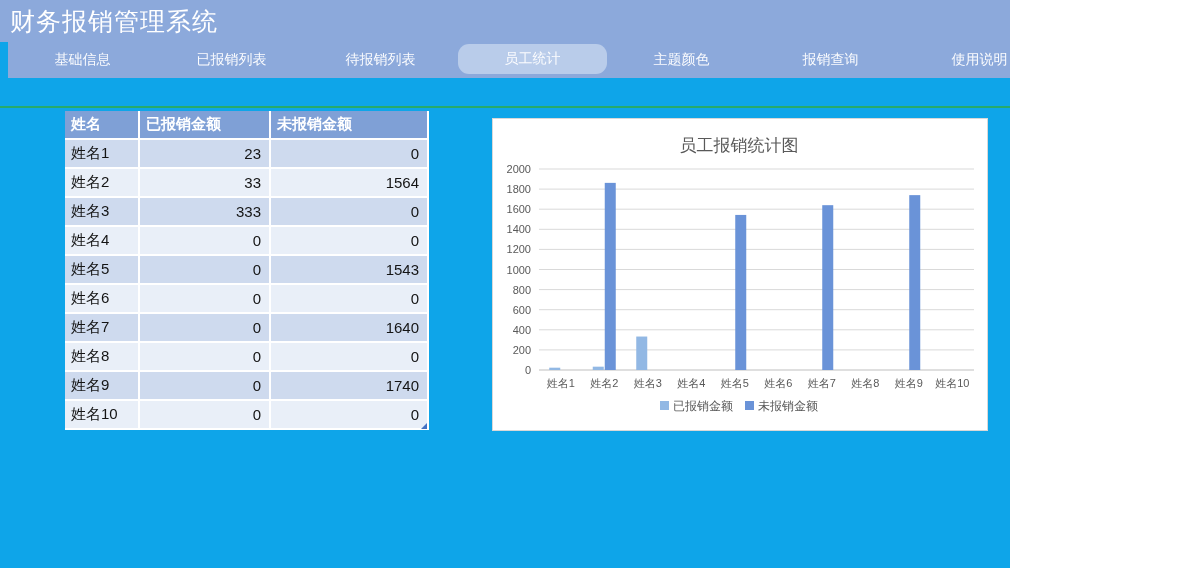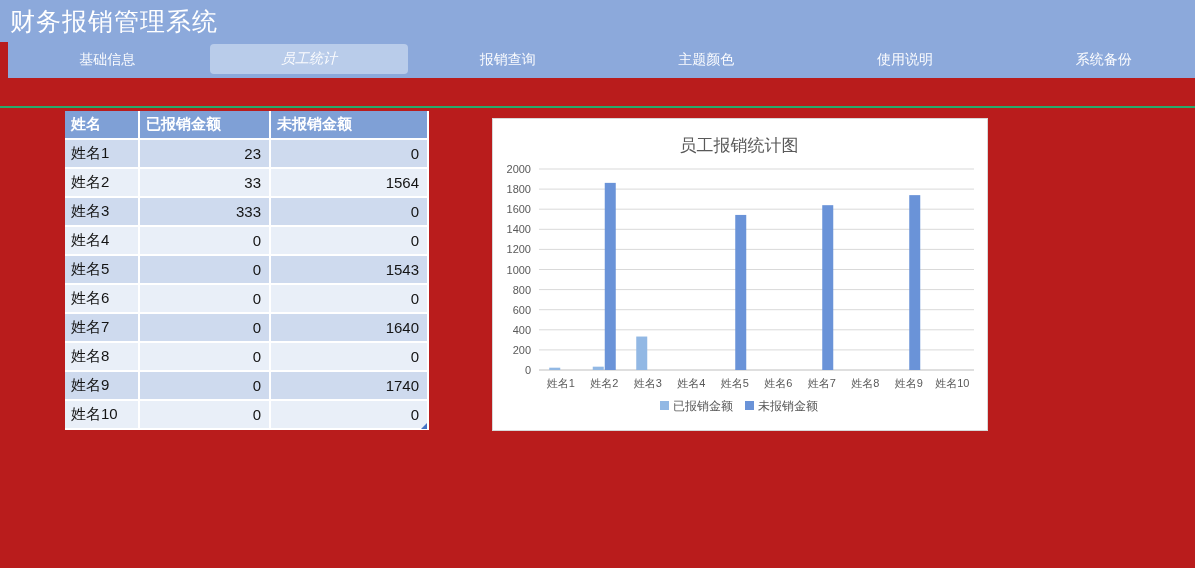--- a/index.html
+++ b/index.html
@@ -1,26 +1,26 @@
 <!DOCTYPE html>
 <html style="--header-bg: #8CA9DB; --active-tab: #B9CCEA; --th-bg: #7FA0D6; --row-odd: #CEDAEE; --row-even: #E9EFF8; --divider: #27AA6B;"><head>
 <meta charset="utf-8">
 <style>
   html,body { margin:0; padding:0; background:#fff; font-family:"Liberation Sans","DejaVu Sans",sans-serif; }
-  .screen { position:relative; width:1195px; height:568px; background:#b91c1c; overflow:hidden; }
+  .screen { position:relative; width:1010px; height:568px; background:#0ea5e9; overflow:hidden; }
 
   .titlebar { position:absolute; top:0; left:0; width:1195px; height:42px;
               background:var(--header-bg,#8CA9DB); }
   .app-title { position:absolute; left:10px; top:5px; font-size:25px; color:#ffffff; letter-spacing:1px; }
 
   .navbar { position:absolute; top:42px; left:8px; width:1195px; height:36px;
             background:var(--header-bg,#8CA9DB); display:flex; }
   .nav-item { flex:1 1 0; display:flex; align-items:center; justify-content:center;
               color:#fbfcfe; font-size:14px; cursor:pointer; user-select:none; }
-  .nav-item.active { background:var(--active-tab,#B9CCEA); border-radius:4px; margin:2px 0 4px 3px;font-style:italic; }
+  .nav-item.active { background:var(--active-tab,#B9CCEA); border-radius:11px; margin:2px 0 4px 3px; }
 
   .divider { position:absolute; top:106px; left:0; width:1195px; height:2px;
              background:var(--divider,#27AA6B); }
 
   .data-table { position:absolute; left:65px; top:111px; border-collapse:collapse; table-layout:fixed; }
   .data-table th { background:var(--th-bg,#7FA0D6); color:#fff; font-size:15px; font-weight:bold;
                    text-align:left; padding:0 6px 0 6px; height:27px;
                    border-right:2px solid #fff; border-bottom:2px solid #fff; }
   .data-table td { font-size:15px; color:#141414; height:27px; padding:0 8px 0 6px;
                    border-right:2px solid #fff; border-bottom:2px solid #fff; white-space:nowrap; }
@@ -39,23 +39,25 @@
 <body>
 
 <div class="screen">
 
   <div class="titlebar">
     <div class="app-title">财务报销管理系统</div>
   </div>
 
   <div class="navbar">
       <div class="nav-item">基础信息</div>
+      <div class="nav-item">已报销列表</div>
+      <div class="nav-item">待报销列表</div>
       <div class="nav-item active">员工统计</div>
+      <div class="nav-item">主题颜色</div>
       <div class="nav-item">报销查询</div>
-      <div class="nav-item">主题颜色</div>
       <div class="nav-item">使用说明</div>
       <div class="nav-item">系统备份</div>
     </div>
 
   <div class="divider"></div>
 
   <table class="data-table">
     <colgroup>
       <col style="width:74px">
         <col style="width:131px">

